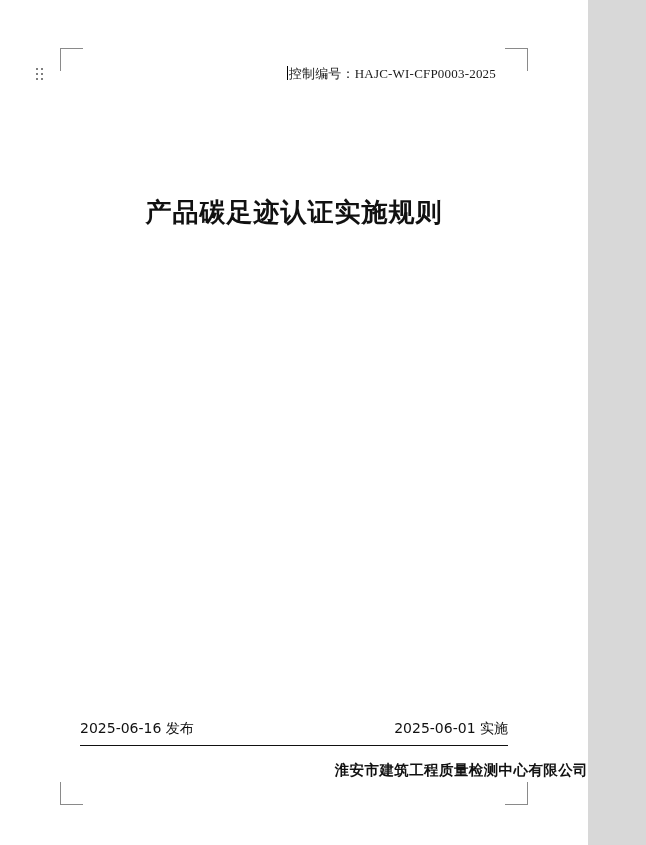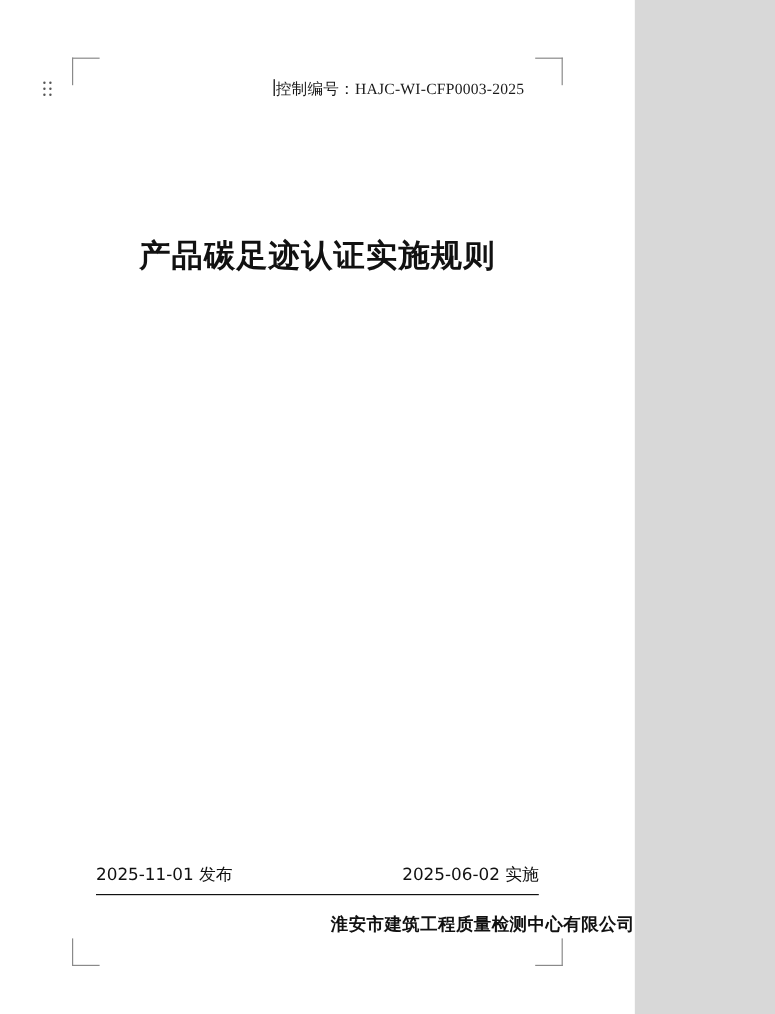--- a/index.html
+++ b/index.html
@@ -8,21 +8,21 @@
     background: #d8d8d8;
   }
   body {
     width: 646px;
     height: 845px;
     overflow: hidden;
     font-family: "Liberation Sans", sans-serif;
   }
   .page {
     position: relative;
-    width: 529px;
+    width: 588px;
     height: 845px;
     background: #ffffff;
     box-sizing: border-box;
     overflow: hidden;
   }
   
   .crop {
     position: absolute;
     width: 22px;
     height: 22px;
@@ -76,21 +76,21 @@
   }
 
   .title-block {
     position: absolute;
     top: 190px;
     left: 0;
     right: 0;
     text-align: center;
   }
   .title-line {
-    font-family: Liberation Serif, serif;
+    font-family: Liberation Mono, monospace;
     font-size: 26px;
     font-weight: 600;
     color: #111;
     letter-spacing: 1px;
     line-height: 48px;
   }
   .title-line.second { margin-top: 10px; }
 
   .issue-row {
     position: absolute;
@@ -144,21 +144,21 @@
     <i></i>
   </div>
 
   <div class="control-no"><span class="caret"></span><span>控制编号：HAJC-WI-CFP0003-2025</span></div>
 
   <div class="title-block">
     <div class="title-line">产品碳足迹认证实施规则</div>
   </div>
 
   <div class="issue-row">
-    <div>2025-11-01 发布</div>
-    <div>2025-06-02 实施</div>
+    <div>2025-06-16 发布</div>
+    <div>2025-06-01 实施</div>
   </div>
 
   <div class="rule"></div>
 
   <div class="org">淮安市建筑工程质量检测中心有限公司</div>
 
 </div>
 
 </body></html>

